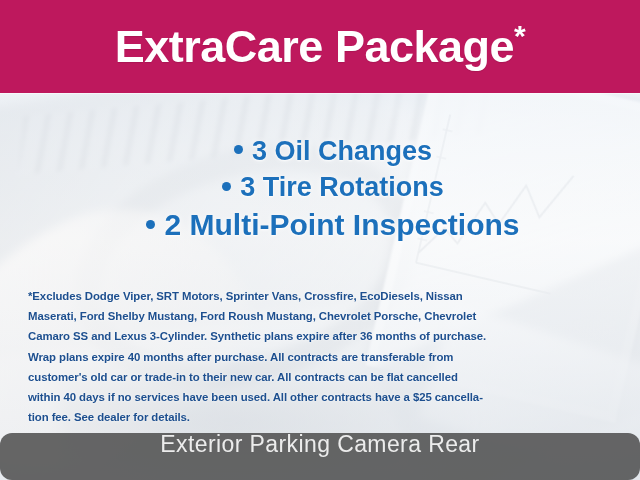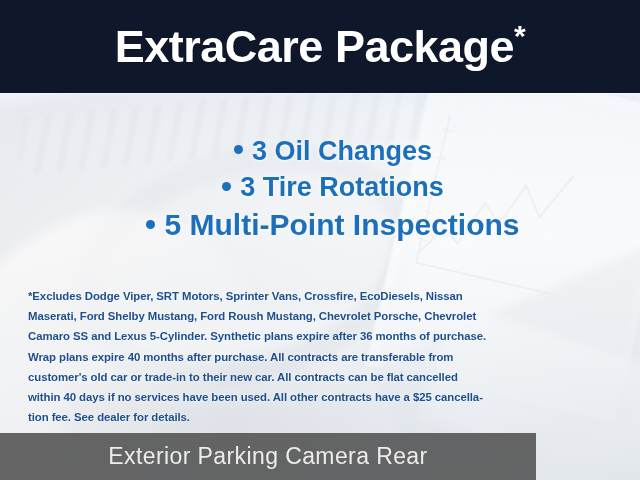--- a/index.html
+++ b/index.html
@@ -118,21 +118,21 @@
     left: 0; top: 0; width: 640px; height: 480px;
     background: linear-gradient(180deg, rgba(224,233,243,.45) 0%, rgba(241,244,247,.30) 50%, rgba(214,221,229,.40) 100%);
   }
 
   
   .banner {
     position: absolute;
     left: 0; top: 0;
     width: 640px;
     height: 93px;
-    background: #0f172a;
+    background: #be185d;
     box-shadow: 0 1px 0 rgba(255,255,255,.55);
     display: flex;
     align-items: center;
     justify-content: center;
   }
   .banner-title {
     color: #ffffff;
     font-size: 45px;
     font-weight: bold;
     letter-spacing: -0.5px;
@@ -182,26 +182,27 @@
     line-height: 1.77;
     letter-spacing: -0.08px;
     text-shadow: 0 0 3px rgba(255,255,255,.85);
   }
   .disclaimer p { margin: 0; white-space: nowrap; }
 
   
   .caption-bar {
     position: absolute;
     left: 0; top: 433px;
-    width: 536px;
+    width: 640px;
     height: 47px;
     background: rgba(78,78,78,.86);
     display: flex;
-    align-items: center;
+    align-items: flex-start;
     justify-content: center;
+    border-radius: 12px;
   }
   .caption-text {
     color: #ececec;
     font-size: 23px;
     font-weight: normal;
     letter-spacing: .4px;
     line-height: 1;
     white-space: nowrap;
   }
 </style>
@@ -234,27 +235,27 @@
     <div class="bg-layer bg-tint"></div>
   </div>
 
   <div class="banner">
     <div class="banner-title"><span>ExtraCare Package</span><span class="star">*</span></div>
   </div>
 
   <div class="bullets">
     <div class="bullet-line bl-1"><span class="dot"></span><span>3 Oil Changes</span></div>
     <div class="bullet-line bl-2"><span class="dot"></span><span>3 Tire Rotations</span></div>
-    <div class="bullet-line bl-3"><span class="dot"></span><span>5 Multi-Point Inspections</span></div>
+    <div class="bullet-line bl-3"><span class="dot"></span><span>2 Multi-Point Inspections</span></div>
   </div>
 
   <div class="disclaimer">
     <p>*Excludes Dodge Viper, SRT Motors, Sprinter Vans, Crossfire, EcoDiesels, Nissan</p>
     <p>Maserati, Ford Shelby Mustang, Ford Roush Mustang, Chevrolet Porsche, Chevrolet</p>
-    <p>Camaro SS and Lexus 5-Cylinder. Synthetic plans expire after 36 months of purchase.</p>
+    <p>Camaro SS and Lexus 3-Cylinder. Synthetic plans expire after 36 months of purchase.</p>
     <p>Wrap plans expire 40 months after purchase. All contracts are transferable from</p>
     <p>customer's old car or trade-in to their new car. All contracts can be flat cancelled</p>
     <p>within 40 days if no services have been used. All other contracts have a $25 cancella-</p>
     <p>tion fee. See dealer for details.</p>
   </div>
 
   <div class="caption-bar">
     <div class="caption-text">Exterior Parking Camera Rear</div>
   </div>
 

